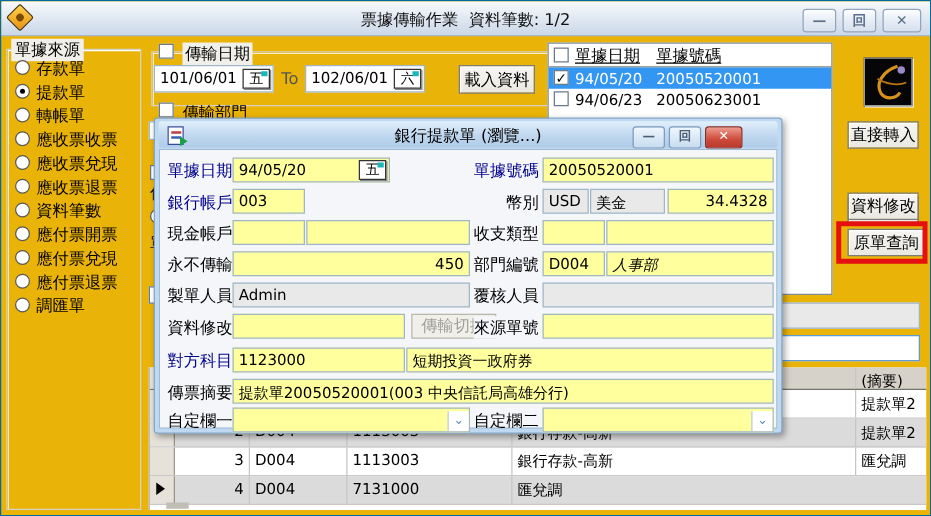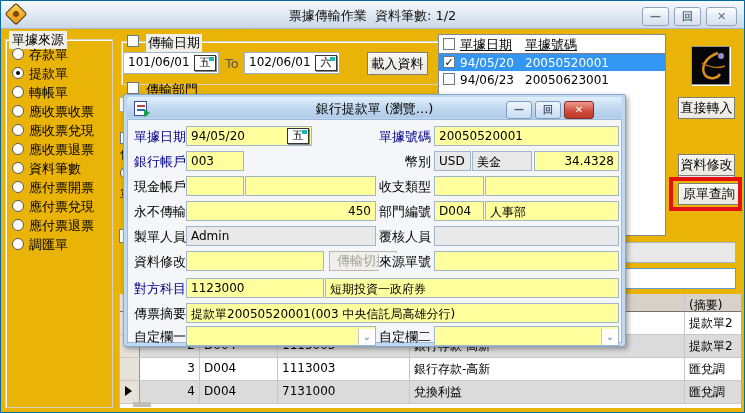--- a/index.html
+++ b/index.html
@@ -244,21 +244,20 @@
       <div class="gc nm">銀行存款-高新</div>
       <div class="gc sm">匯兌調</div>
     </div>
     <div class="g-row alt">
       <div class="gc sel">
           <span class="rowmark"></span>
         </div>
       <div class="gc n">4</div>
       <div class="gc d">D004</div>
       <div class="gc c">7131000</div>
-      <div class="gc nm">兌換利益</div>
       <div class="gc sm">匯兌調</div>
     </div>
     <div style="position:absolute;left:13px;bottom:1px;width:18px;height:5px;background:#C0BDB5;"></div>
   </div>
 
   <div class="dialog">
     <div class="d-title">
       <div class="doc-icon"></div>
       <div class="d-title-text">銀行提款單 (瀏覽...)</div>
       <div class="dbtn min">—</div>
@@ -286,21 +285,21 @@
       <div class="field yellow" style="left:58px;top:56px;width:58px;height:20px;"></div>
       <div class="field yellow" style="left:117px;top:56px;width:131px;height:20px;"></div>
       <div class="dlabel" style="left:251px;top:58px;">收支類型</div>
       <div class="field yellow" style="left:306px;top:56px;width:50px;height:20px;"></div>
       <div class="field yellow" style="left:357px;top:56px;width:134px;height:20px;"></div>
 
       <div class="dlabel" style="left:6px;top:83px;">永不傳輸</div>
       <div class="field yellow num" style="left:58px;top:81px;width:190px;height:20px;">450</div>
       <div class="dlabel" style="left:251px;top:83px;">部門編號</div>
       <div class="field yellow" style="left:306px;top:81px;width:50px;height:20px;">D004</div>
-      <div class="field yellow" style="left:357px;top:81px;width:134px;height:20px;">人事部</div>
+      <div class="field yellow" style="left:357px;top:81px;width:134px;height:20px;font-style:italic;">人事部</div>
 
       <div class="dlabel" style="left:6px;top:108px;">製單人員</div>
       <div class="field gray" style="left:58px;top:106px;width:190px;height:20px;">Admin</div>
       <div class="dlabel" style="left:251px;top:108px;">覆核人員</div>
       <div class="field gray" style="left:306px;top:106px;width:185px;height:20px;"></div>
 
       <div class="dlabel" style="left:6px;top:133px;">資料修改</div>
       <div class="field yellow" style="left:58px;top:131px;width:138px;height:20px;"></div>
       <div class="btn disabled" style="left:201px;top:131px;width:68px;height:20px;">傳輸切換</div>
       <div class="dlabel" style="left:251px;top:133px;background:#F4F6F9;">來源單號</div>

